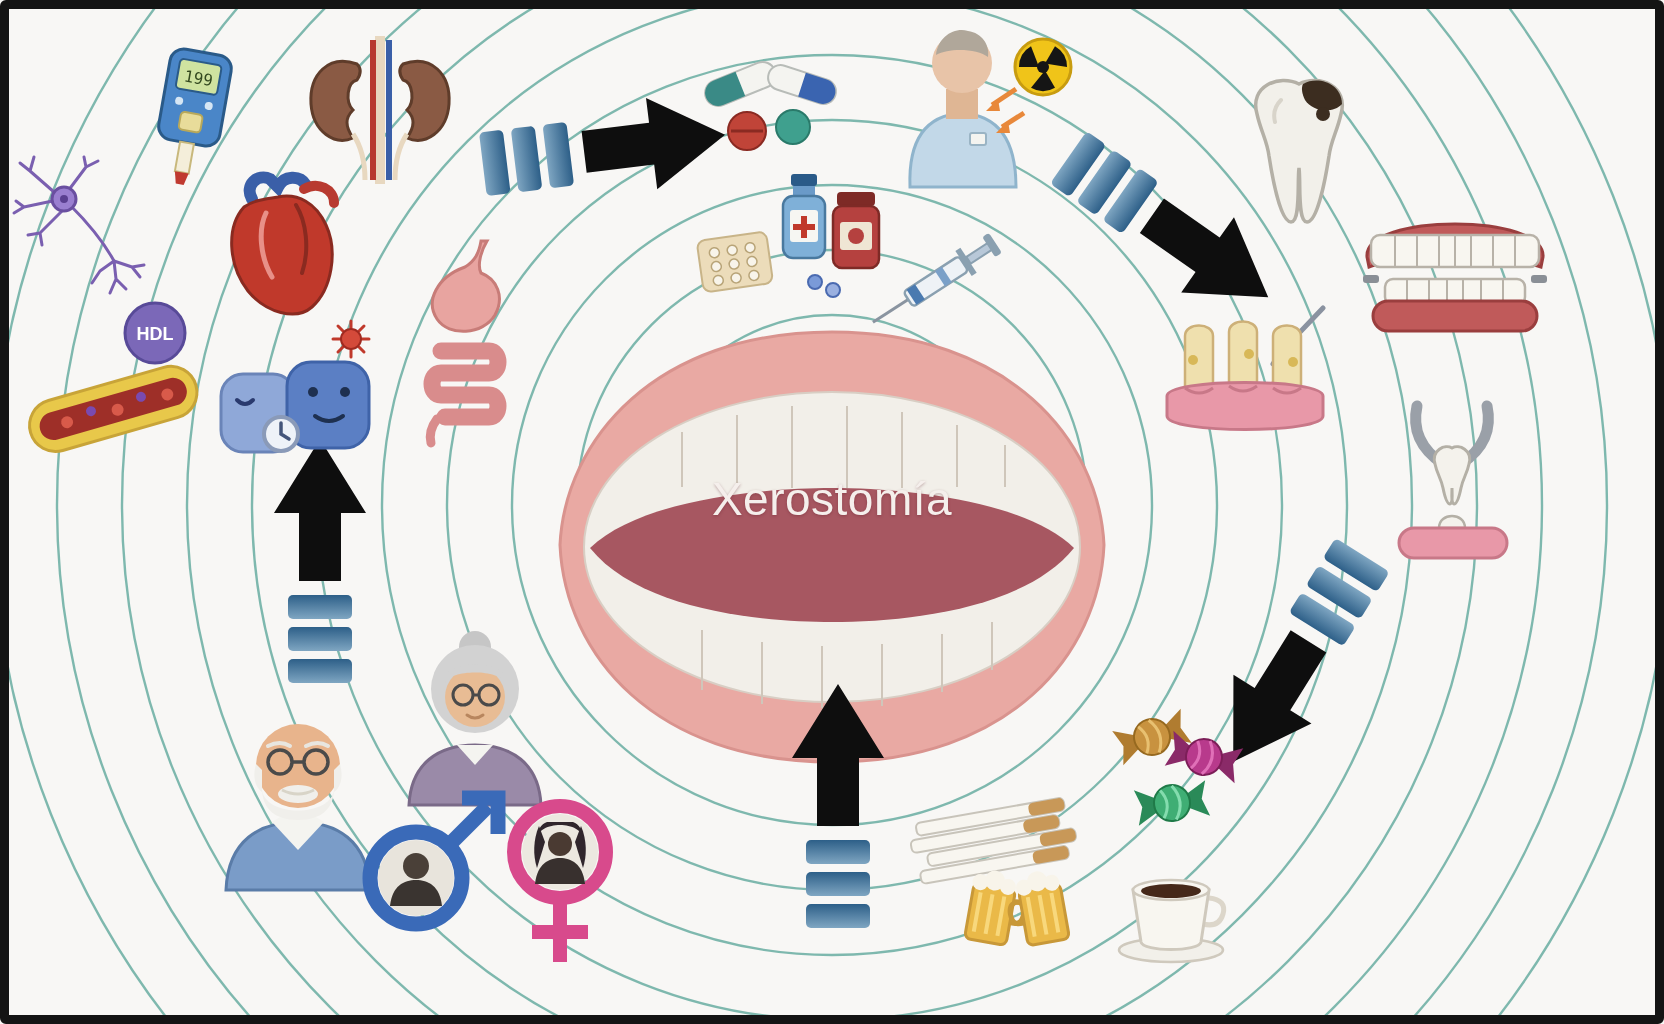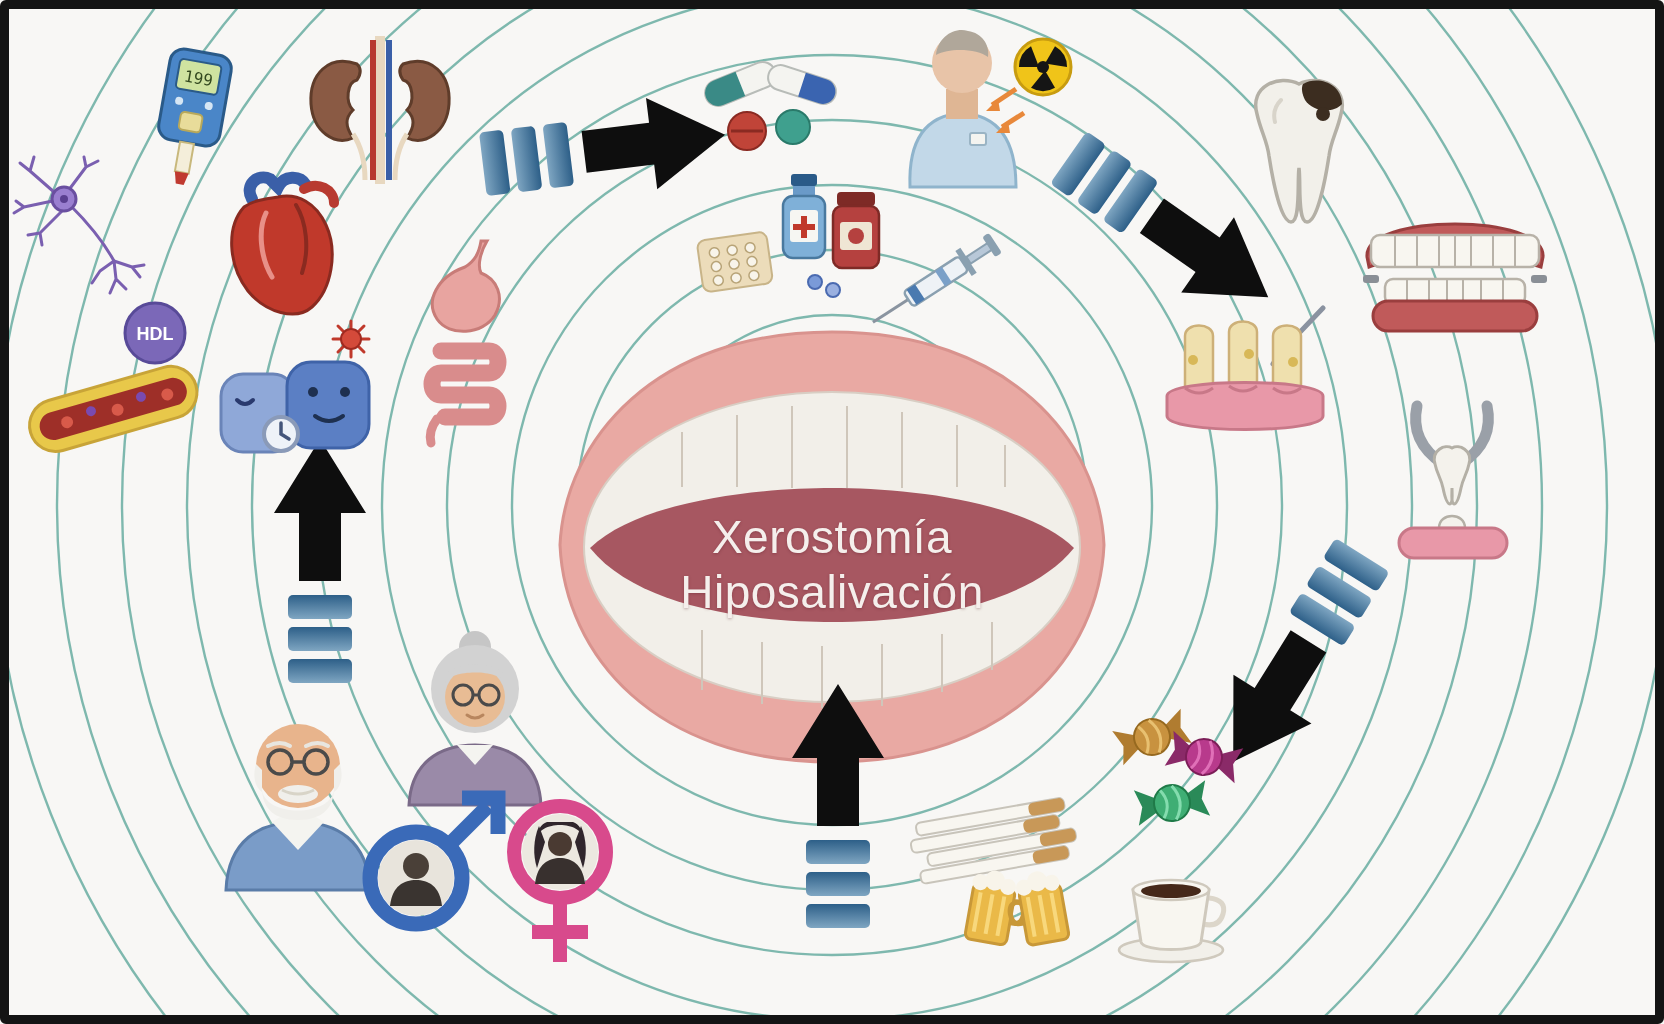--- a/index.html
+++ b/index.html
@@ -9,21 +9,21 @@
   .frame{position:absolute;inset:0;border:9px solid var(--frame,#141414);border-radius:6px;
          pointer-events:none;z-index:50}
   .base-svg{position:absolute;left:0;top:0;z-index:1}
   .icon{position:absolute;z-index:10}
   .icon svg{width:100%;height:100%;display:block;overflow:visible}
   .ring{fill:none;stroke:var(--ring,#55a396);stroke-width:2.4;opacity:.75}
   .arrow-solid{fill:var(--arrow,#0e0e0e)}
   .lips{fill:var(--lips,#e9a9a3)}
   .teeth-bg{fill:var(--teeth,#f2efe9)}
   .mouth-inner{fill:var(--mouth_inner,#a75761)}
-  .center-text{position:absolute;left:558px;top:510px;width:548px;z-index:20;text-align:center;
+  .center-text{position:absolute;left:558px;top:472px;width:548px;z-index:20;text-align:center;
          color:var(--center_text,#f5efec);font-size:46px;line-height:1.2;letter-spacing:.5px;
          text-shadow:0 1px 3px rgba(90,30,40,.35)}
 </style>
 </head>
 <body>
 
 <div class="stage">
 
   <svg class="base-svg" width="1664" height="1024" viewBox="0 0 1664 1024">
     <defs>
@@ -473,17 +473,16 @@
       <path d="M54 46 C 48 60 48 76 52 88 L 60 62 Z" fill="#30262c"></path>
       <path d="M96 46 C 102 60 102 76 98 88 L 90 62 Z" fill="#30262c"></path>
       <path d="M52 60 C 52 40 98 40 98 60 C 98 50 94 44 88 42 L 62 42 C 56 44 52 50 52 60 Z" fill="#30262c"></path>
       <circle cx="75" cy="64" r="12" fill="#4a3a32"></circle>
       <path d="M50 104 C 52 84 64 78 75 78 C 86 78 98 84 100 104 Z" fill="#38302e"></path>
     </svg>
   </div>
 
   <div class="center-text">
     <div>Xerostomía</div>
-    <div>Hiposalivación</div>
   </div>
 
   <div class="frame"></div>
 </div>
 
 </body></html>

